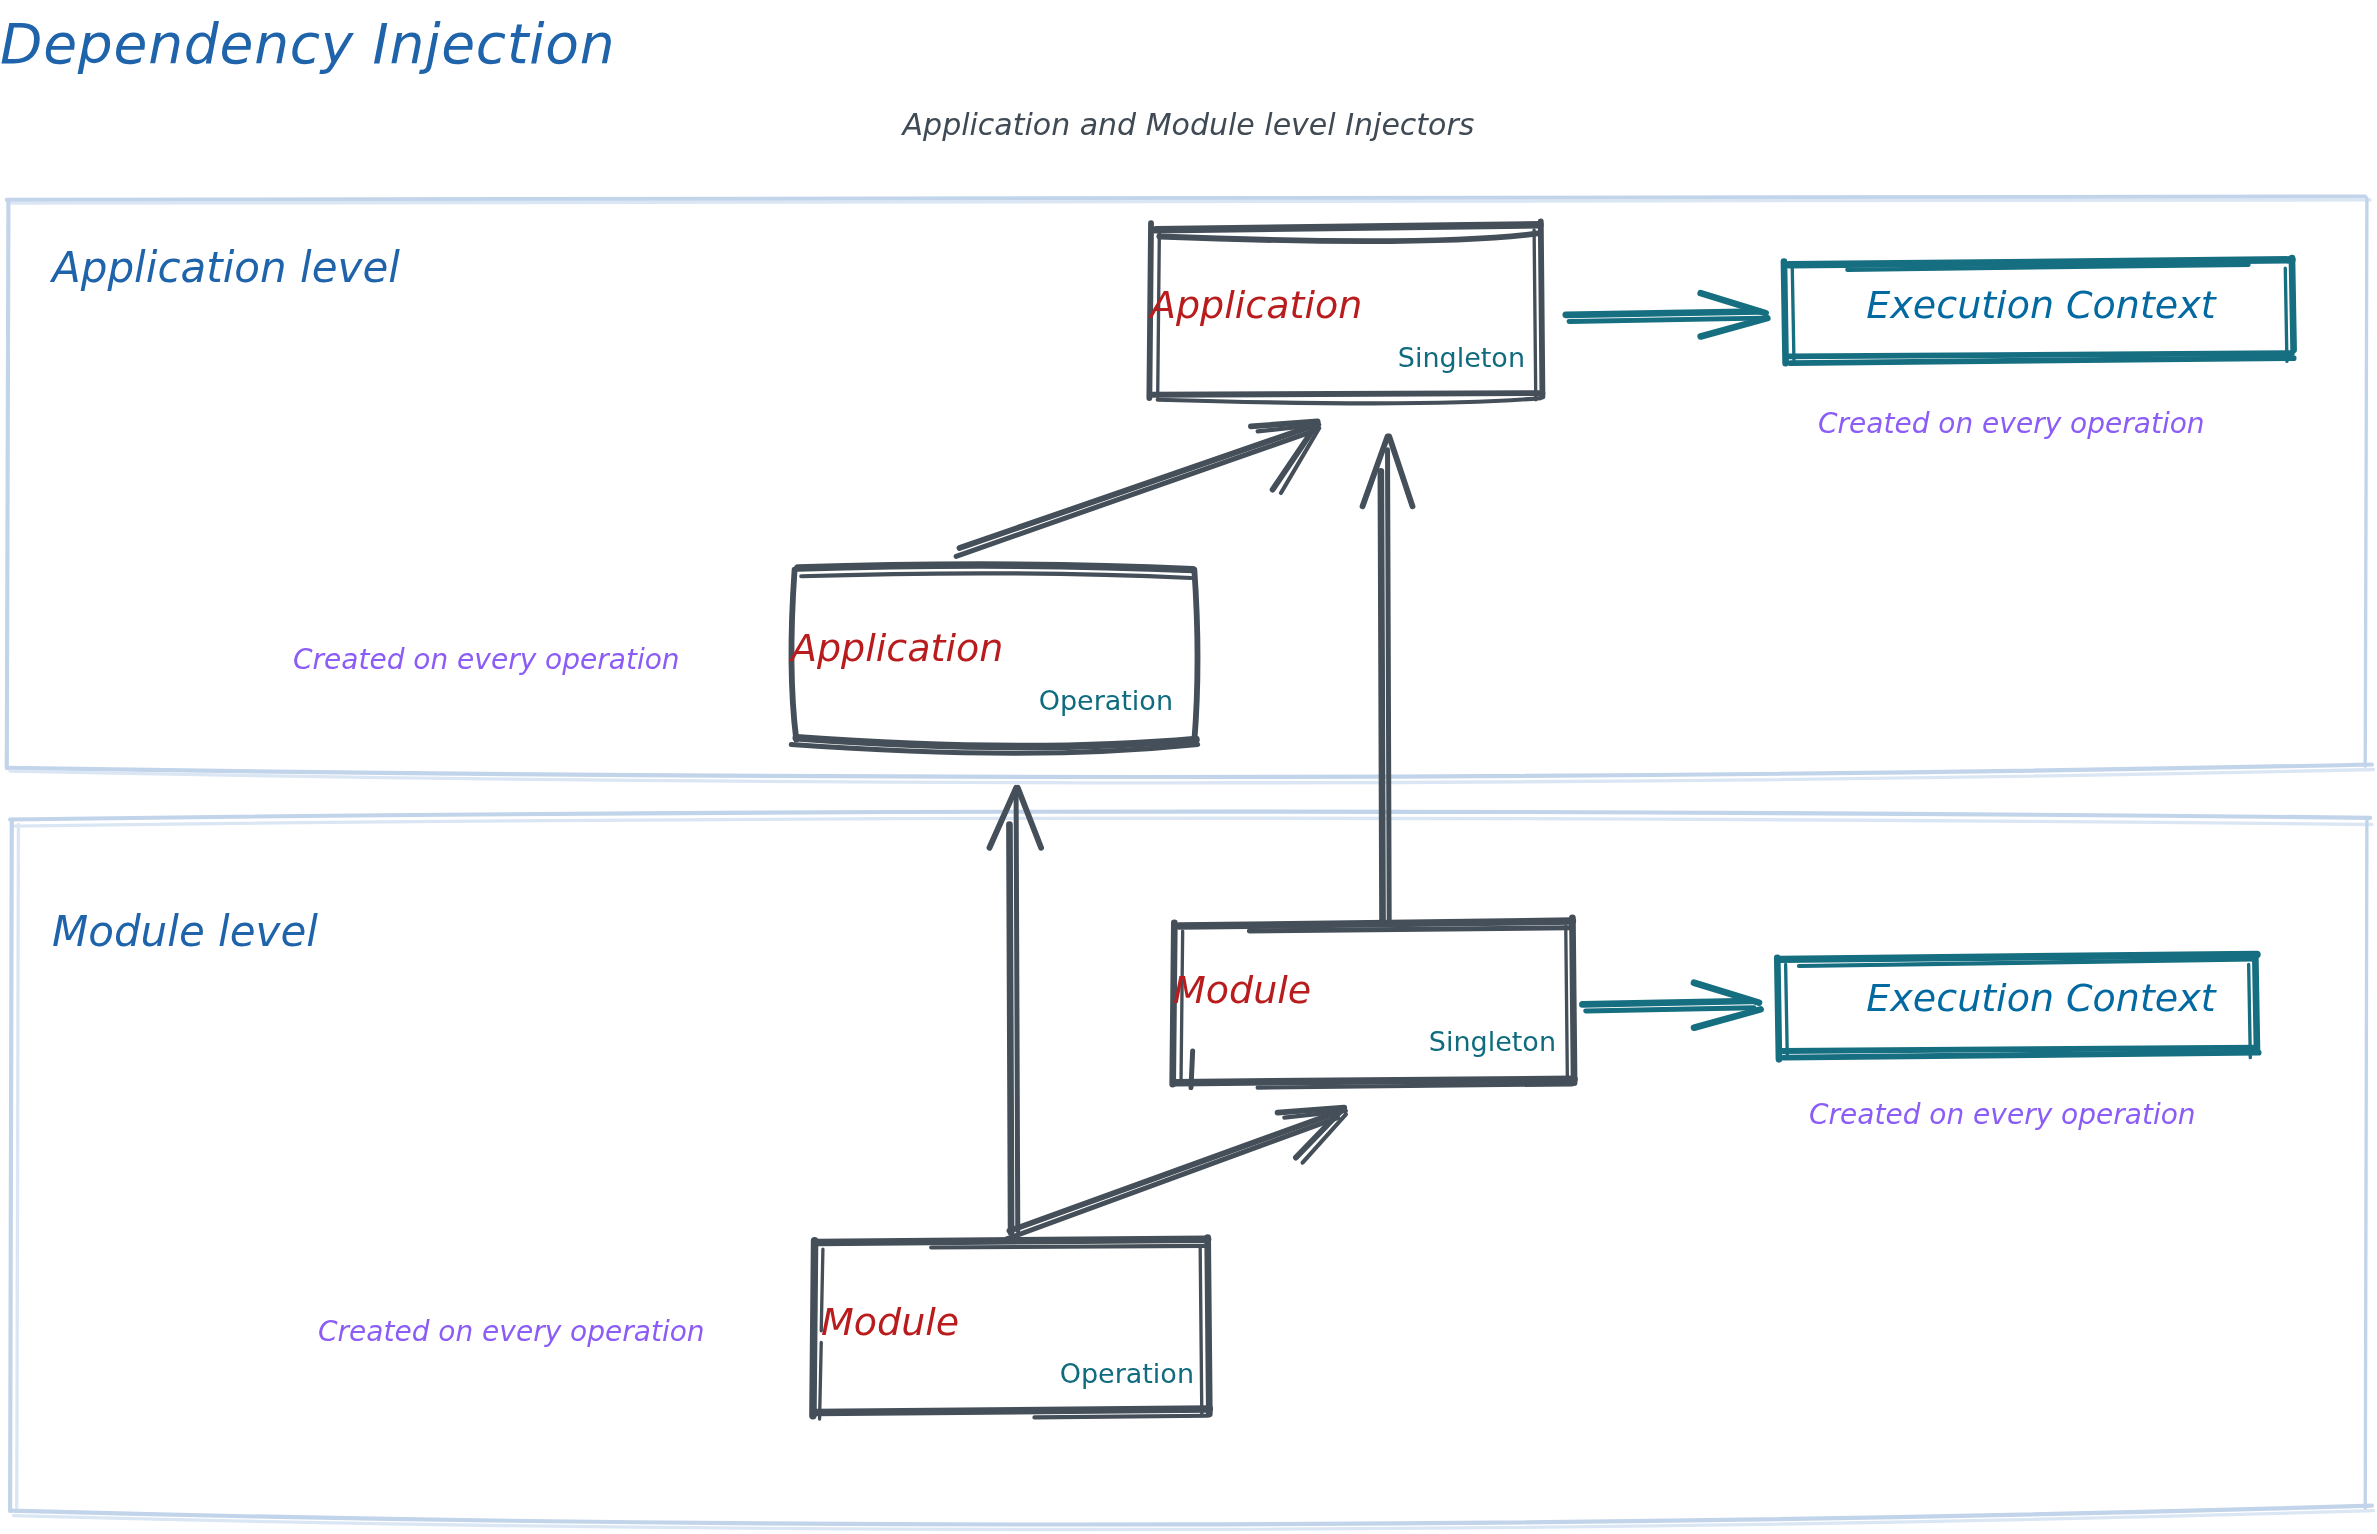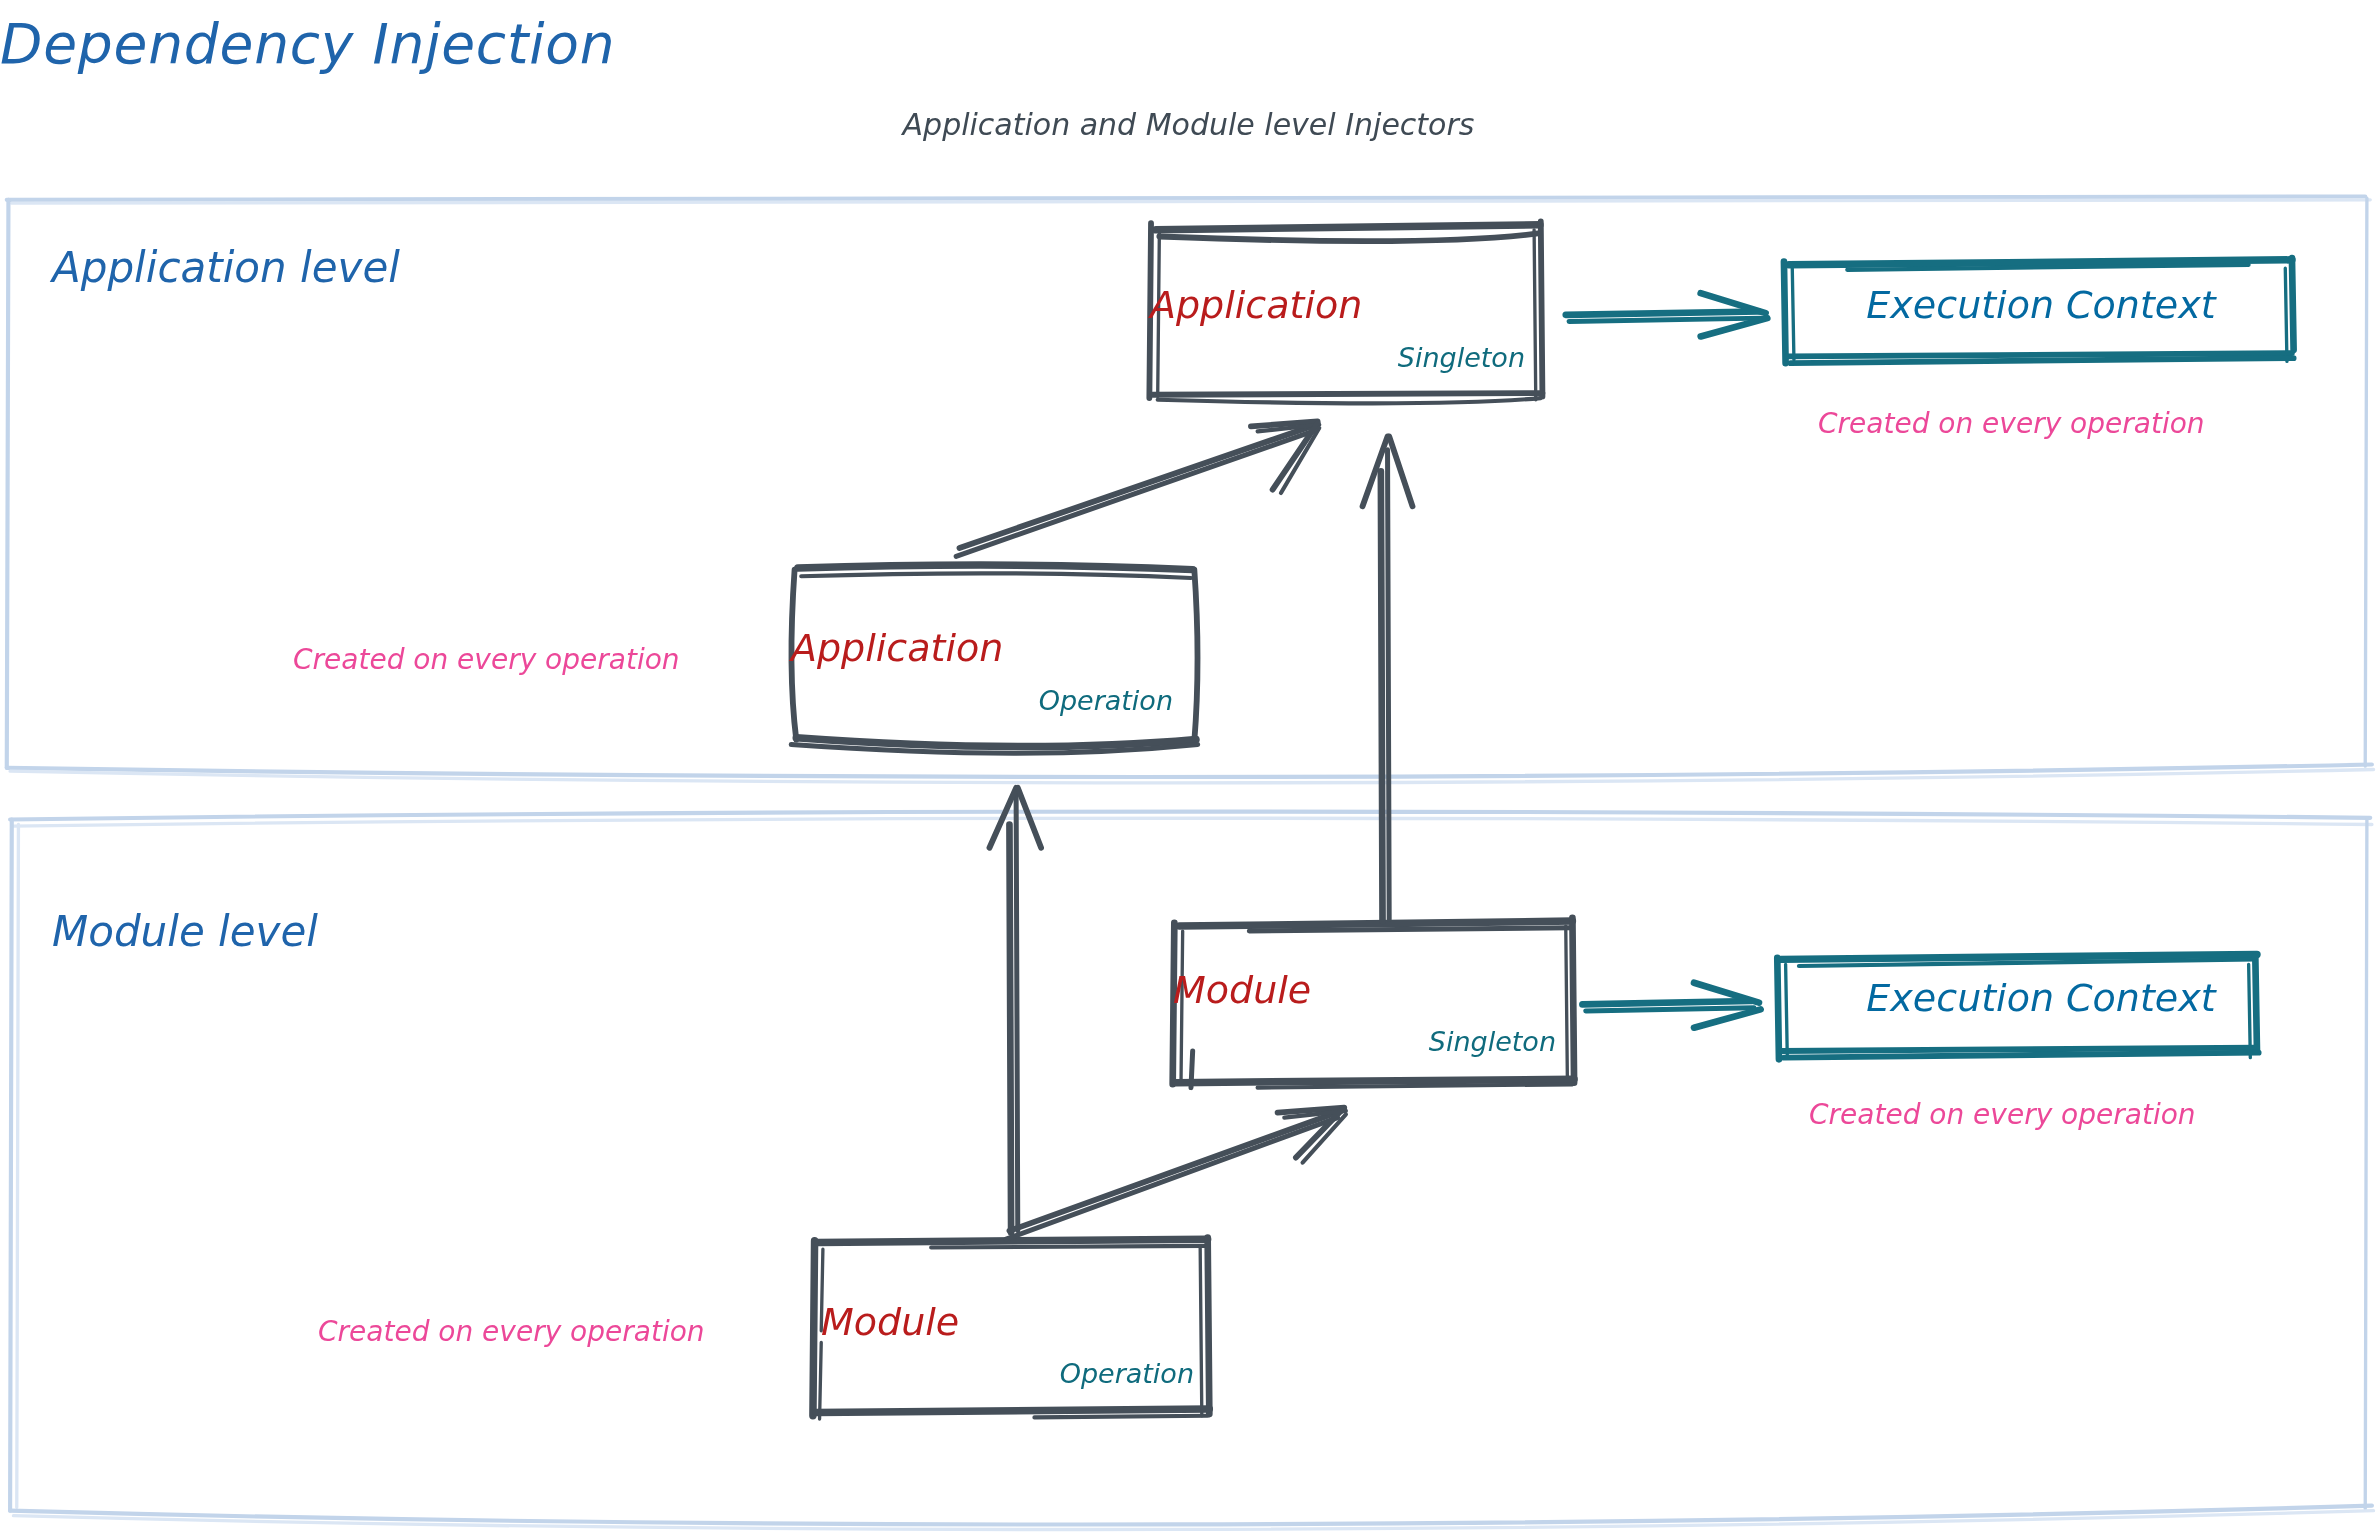--- a/index.html
+++ b/index.html
@@ -64,32 +64,31 @@
   
   .node-title {
     font-size: 38px;
     color: #b91c1c;
     font-style: italic;
     text-align: left;
   }
   .node-scope {
     font-size: 27px;
     color: #0f6b7d;
-    font-style: italic;
     text-align: right;
   }
   .ec-title {
     font-size: 38px;
     color: #0369a1;
     font-style: italic;
     text-align: center;
   }
   .caption {
     font-size: 28px;
-    color: #ec4899;
+    color: #8b5cf6;
     font-style: italic;
   }
 
   
   .n-app-sing-title { left: 1150px; top: 283px; width: 393px; }
   .n-app-sing-scope { left: 1150px; top: 342px; width: 375px; }
 
   
   .n-app-op-title   { left: 791px;  top: 626px; width: 400px; }
   .n-app-op-scope   { left: 791px;  top: 685px; width: 382px; }

